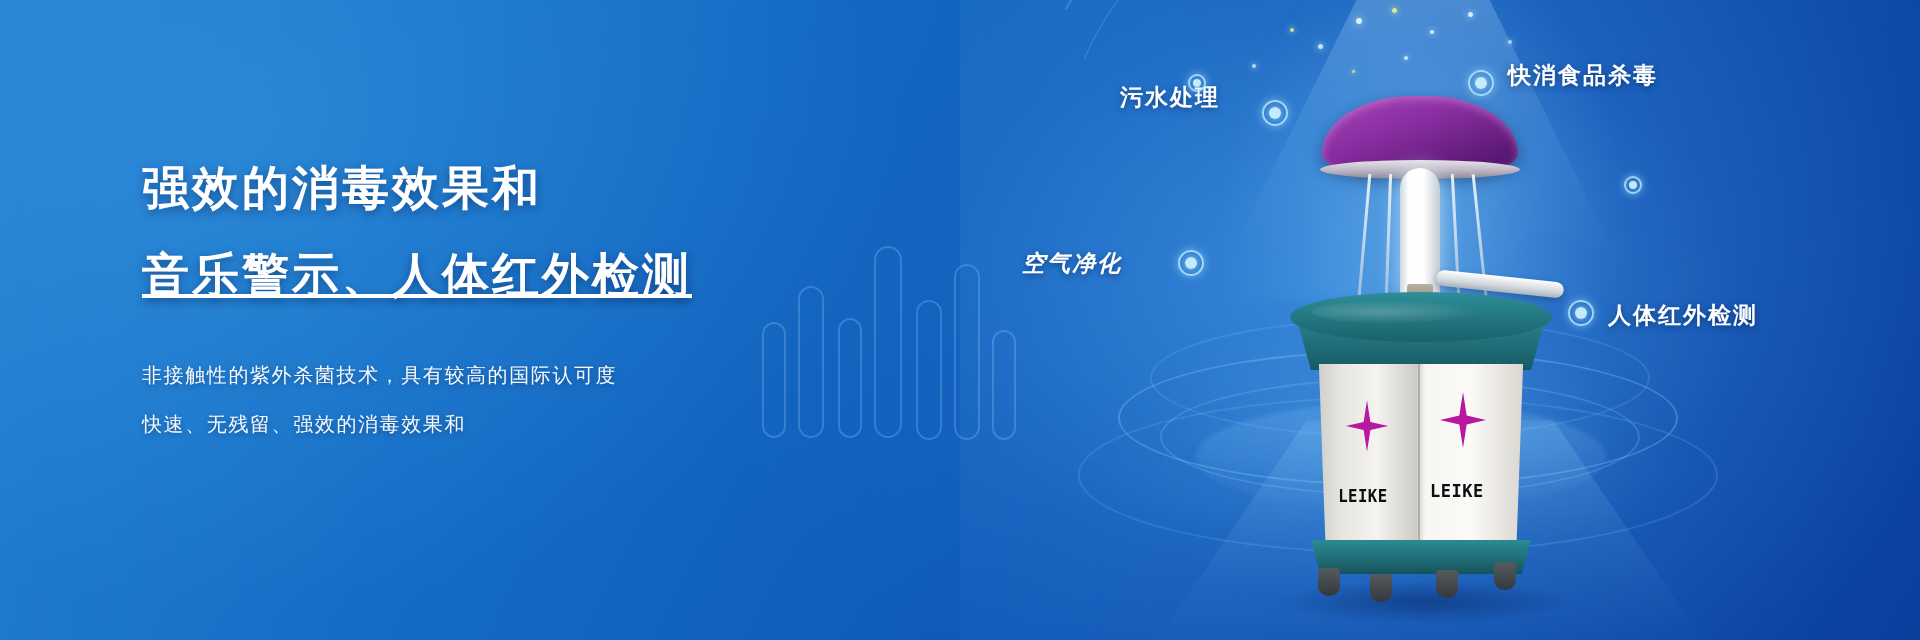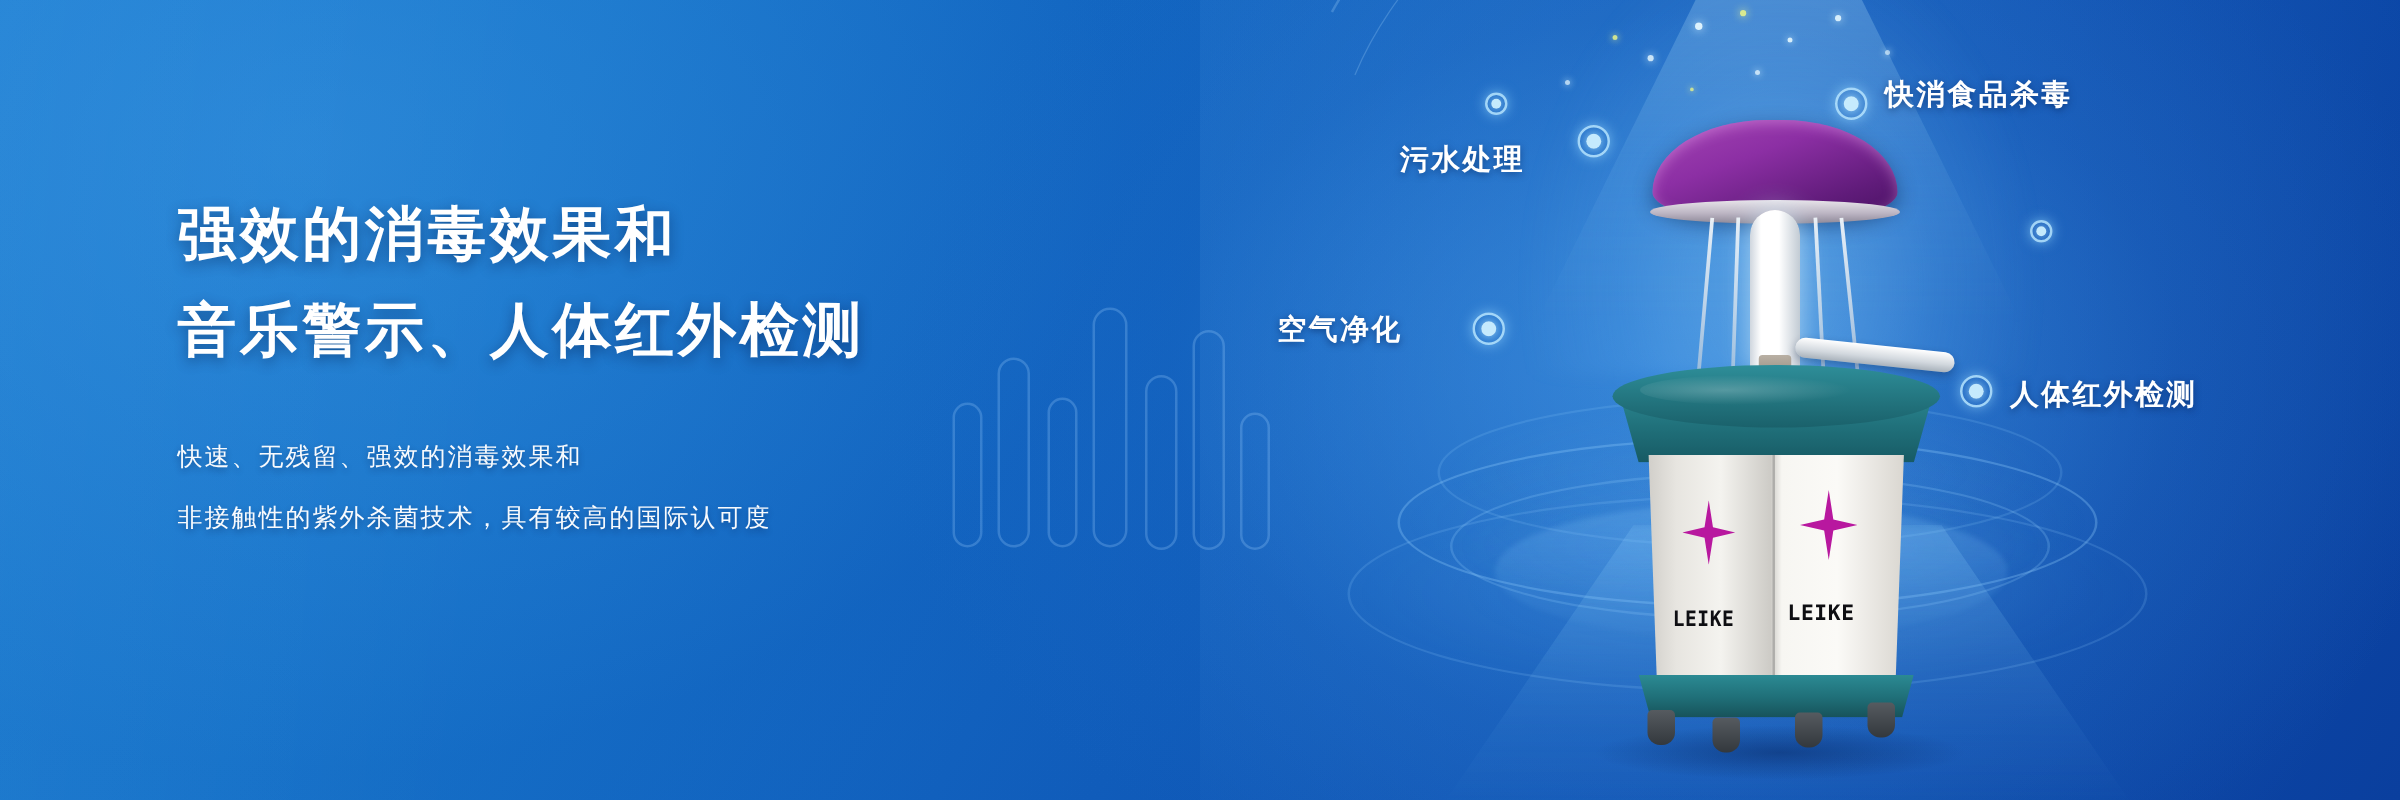--- a/index.html
+++ b/index.html
@@ -112,21 +112,21 @@
   }
 
   
   .copy { position:absolute; left:142px; top:152px; width:720px; }
 
   .headline {
     color:#ffffff; font-size:47px; font-weight:700; letter-spacing:3px;
     line-height:1.52; white-space:nowrap;
     text-shadow:0 3px 10px rgba(0,25,70,0.45);
   }
-  .headline.l2 { margin-top:6px; }
+  .headline.l2 { margin-top:16px;text-decoration:underline; }
 
   .subcopy { margin-top:40px; }
   .subline {
     color:#ffffff; font-size:20px; font-weight:400; letter-spacing:1.6px;
     line-height:2.45; white-space:nowrap; opacity:.97;
     text-shadow:0 2px 6px rgba(0,25,70,0.42);
   }
 
   
   #robot { position:absolute; left:1240px; top:88px; width:360px; height:500px; }
@@ -275,42 +275,42 @@
     <div class="spark" style="left:1252px; top:64px;  width:4px; height:4px; background:rgba(230,248,255,0.75); box-shadow:0 0 6px #cfefff;"></div>
     <div class="spark" style="left:1404px; top:56px;  width:4px; height:4px; background:rgba(230,248,255,0.8);  box-shadow:0 0 6px #cfefff;"></div>
     <div class="spark" style="left:1508px; top:40px;  width:4px; height:4px; background:rgba(230,248,255,0.7);  box-shadow:0 0 6px #cfefff;"></div>
     <div class="spark" style="left:1352px; top:70px;  width:3px; height:3px; background:rgba(224,238,140,0.85); box-shadow:0 0 5px #e8f49a;"></div>
   </div>
 
   <div class="copy">
     <div class="headline l1">强效的消毒效果和</div>
     <div class="headline l2">音乐警示、人体红外检测</div>
     <div class="subcopy">
+      <div class="subline">非接触性的紫外杀菌技术，具有较高的国际认可度</div>
       <div class="subline">快速、无残留、强效的消毒效果和</div>
-      <div class="subline">非接触性的紫外杀菌技术，具有较高的国际认可度</div>
     </div>
   </div>
 
   <div class="node" style="left:1262px; top:100px;">
     <div class="outer"></div>
     <div class="inner"></div>
   </div>
-  <div class="feature-label" style="left:1120px; top:82px;margin-top:30px;">污水处理</div>
+  <div class="feature-label" style="left:1120px; top:82px;">污水处理</div>
 
   <div class="node" style="left:1468px; top:70px;">
     <div class="outer"></div>
     <div class="inner"></div>
   </div>
   <div class="feature-label" style="left:1508px; top:60px;">快消食品杀毒</div>
 
   <div class="node" style="left:1178px; top:250px;">
     <div class="outer"></div>
     <div class="inner"></div>
   </div>
-  <div class="feature-label" style="left:1022px; top:248px;">空气净化</div>
+  <div class="feature-label" style="left:1022px; top:248px;font-style:italic;">空气净化</div>
 
   <div class="node" style="left:1568px; top:300px;">
     <div class="outer"></div>
     <div class="inner"></div>
   </div>
   <div class="feature-label" style="left:1608px; top:300px;">人体红外检测</div>
 
   <div class="node small" style="left:1188px; top:74px;">
     <div class="outer"></div>
     <div class="inner"></div>

